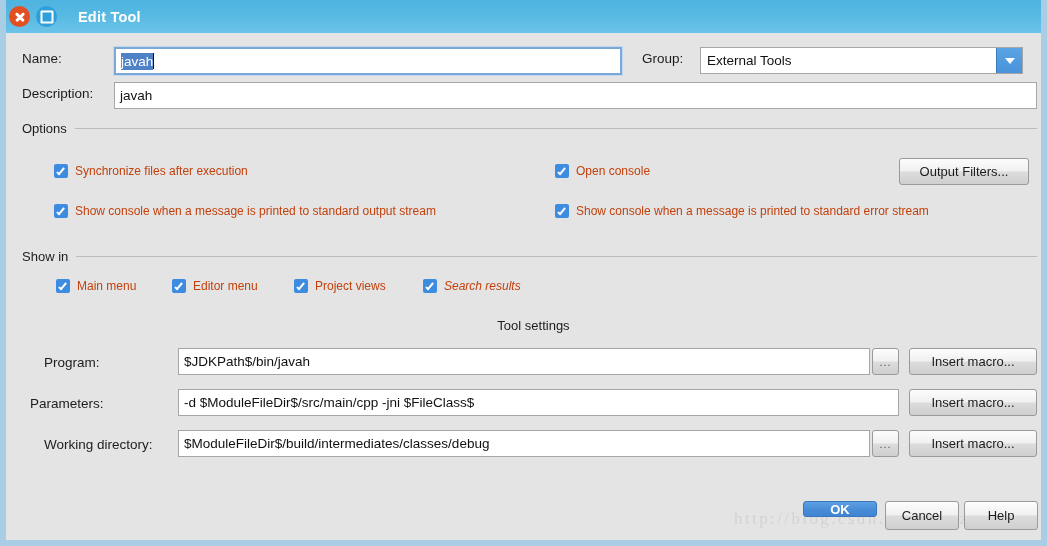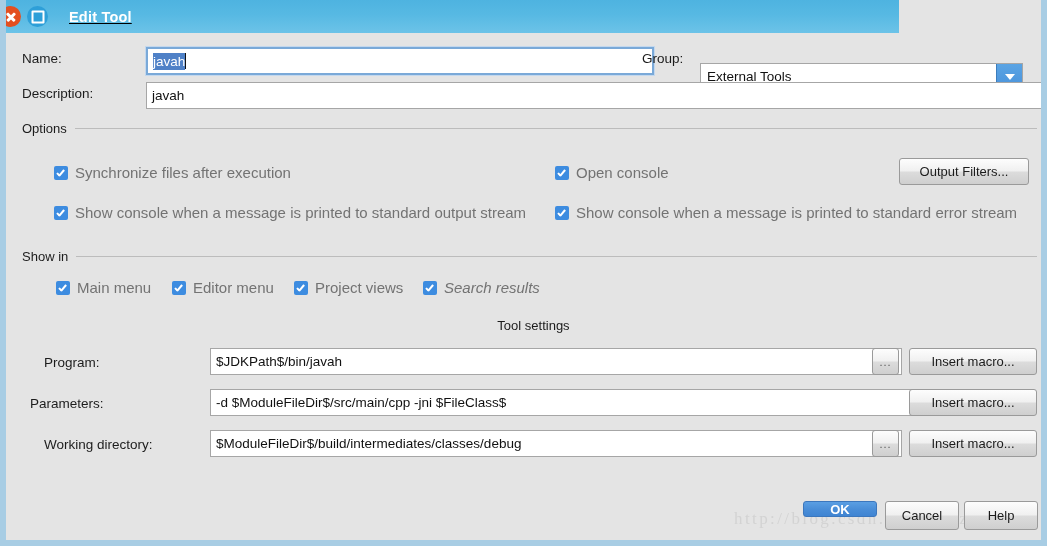--- a/index.html
+++ b/index.html
@@ -18,25 +18,25 @@
     border-left: 6px solid #a8cde4;
     border-right: 6px solid #a8cde4;
     border-bottom: 6px solid #a8cde4;
     overflow: hidden;
   }
 
   
   .titlebar {
     position: absolute;
     left: -6px; top: 0;
-    width: 899px; height: 33px;
+    width: 1047px; height: 33px;
     background: linear-gradient(to bottom, #4eb3e0 0%, #57b9e3 45%, #6cc3e8 100%);
     display: flex;
     align-items: center;
-    text-decoration: underline;
+    padding-left: 9px;
   }
   .winbtn {
     width: 21px; height: 21px;
     border-radius: 50%;
     position: relative;
     flex: 0 0 auto;
     cursor: pointer;
   }
   .winbtn.close { background: #e34f20; margin-right: 6px; }
   .winbtn.close::before, .winbtn.close::after {
@@ -76,21 +76,20 @@
     border: 1px solid #a6a6a6;
     height: 26px;
     font-size: 13.5px;
     color: #111;
     display: flex;
     align-items: center;
     padding: 0 5px;
     font-family: "Liberation Sans", sans-serif;
     overflow: hidden;
     white-space: nowrap;
-    margin-left: 32px;
   }
   .field.focused {
     border: 2px solid #7aa9d8;
     outline: 1px solid #c3d8ee;
   }
   .sel-text {
     background: #4f81c7;
     color: #ffffff;
     padding: 1px 0;
   }
@@ -144,22 +143,22 @@
     content: "";
     position: absolute;
     left: 4.8px; top: 9.4px;
     width: 7.5px; height: 1.9px;
     background: #fff;
     transform: rotate(-50deg);
     transform-origin: left center;
     border-radius: 0.5px;
   }
   .cb-label {
-    font-size: 15px;
-    color: #737373;
+    font-size: 12px;
+    color: #c2410c;
     margin-left: 7px;
     white-space: nowrap;
   }
 
   
   .btn {
     background: linear-gradient(to bottom, #fdfdfd 0%, #f0f0f0 48%, #dcdcdc 52%, #cfcfcf 100%);
     border: 1px solid #9a9a9a;
     border-radius: 3px;
     font-size: 13px;
@@ -243,21 +242,21 @@
     <div class="title-text">Edit Tool</div>
   </div>
 
   <div style="position:absolute; left:16px; top:51px;" class="lbl">Name:</div>
   <div class="field focused" style="position:absolute; left:108px; top:47px; width:508px; height:28px;">
     <span class="sel-text">javah</span>
       <span class="caret"></span>
   </div>
 
   <div style="position:absolute; left:636px; top:51px;" class="lbl">Group:</div>
-  <div class="combo" style="position:absolute; left:694px; top:63px; width:323px;">
+  <div class="combo" style="position:absolute; left:694px; top:47px; width:323px;">
     <div class="cval">External Tools</div>
     <div class="carrow">
         <i></i>
       </div>
   </div>
 
   <div style="position:absolute; left:16px; top:86px;" class="lbl">Description:</div>
   <div class="field" style="position:absolute; left:108px; top:82px; width:923px; height:27px;">
     <span>javah</span>
   </div>

